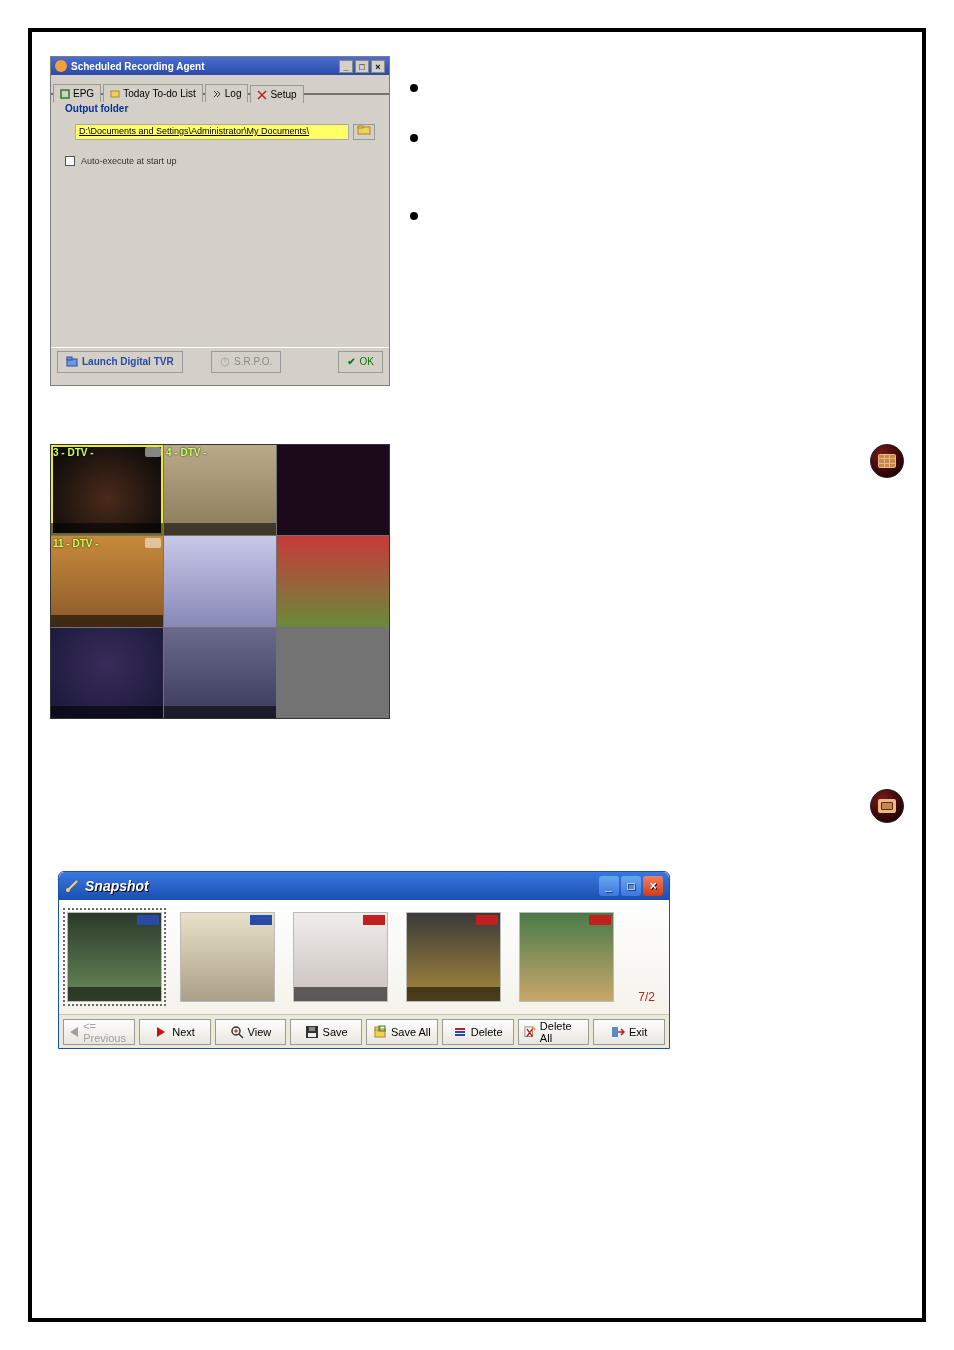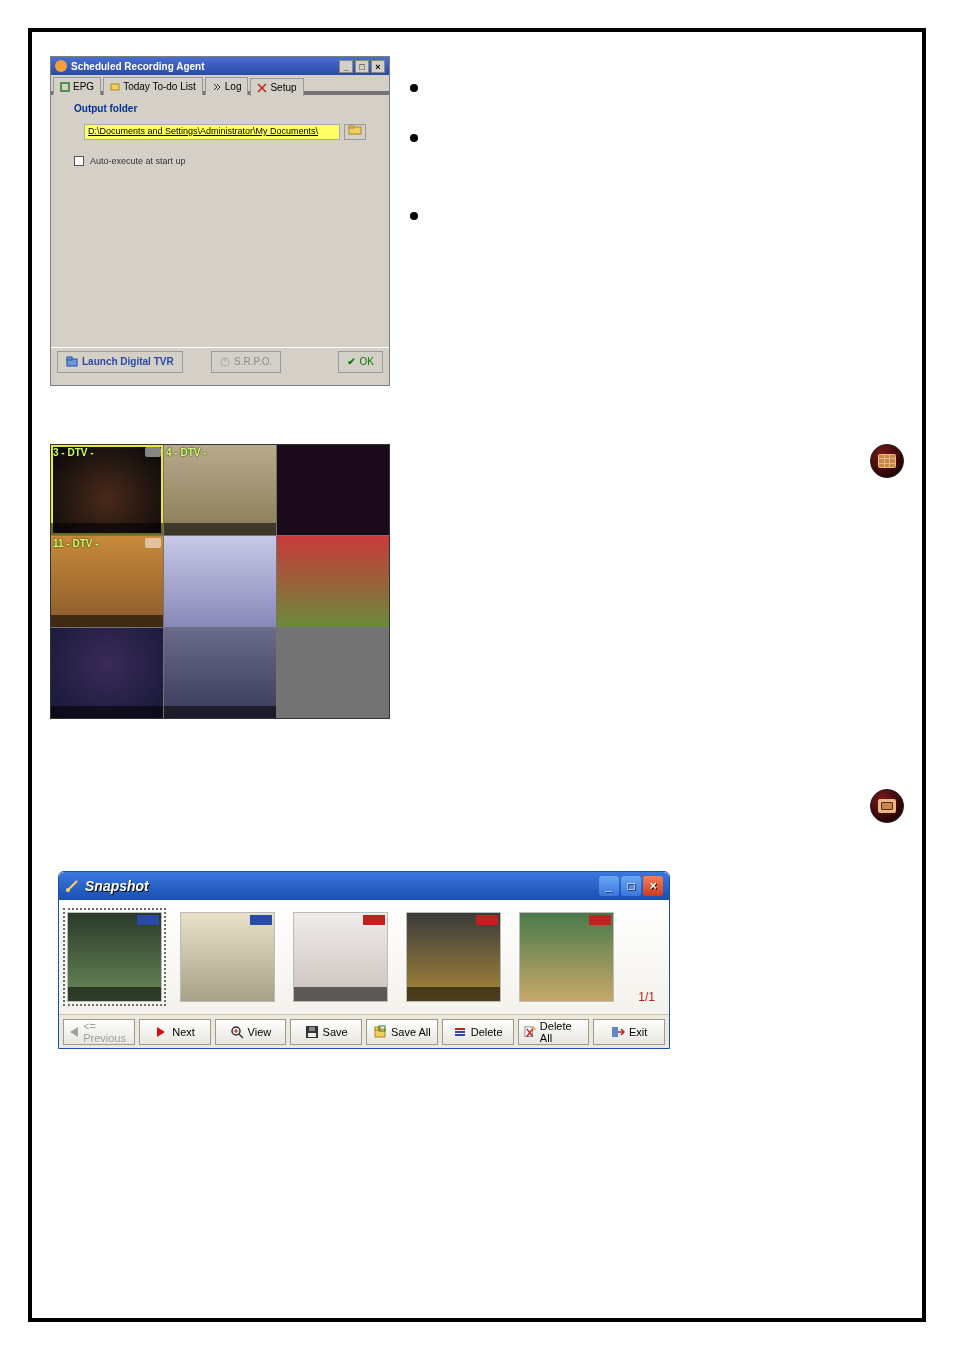--- a/index.html
+++ b/index.html
@@ -6,25 +6,25 @@
   body { margin: 0; background: #fff; font-family: Arial, sans-serif; }
   .page-outer { width: 954px; height: 1350px; margin: 0 auto; padding: 28px; }
   .page { width: 100%; height: 100%; border: 4px solid #000; background: #fff; padding: 24px 18px; position: relative; }
 
   
   .sra-window { width: 340px; height: 330px; border: 1px solid #7e7e7e; background: #d4d0c8; font-family: Tahoma, sans-serif; font-size: 10px; }
   .sra-title { height: 18px; background: linear-gradient(180deg,#4a6ed0,#2a4aa8); display:flex; align-items:center; color:#fff; font-weight:bold; padding:0 4px; }
   .sra-title .ico { width:12px; height:12px; border-radius:50%; background:#f2a03a; margin-right:4px; flex:0 0 auto; }
   .sra-title .win-btns { margin-left:auto; display:flex; gap:2px; }
   .sra-title .wb { width:14px; height:13px; background:#d4d0c8; color:#000; font-size:9px; line-height:13px; text-align:center; border:1px solid #888; }
-  .sra-tabs { height:20px; background:#d4d0c8; display:flex; border-bottom:4px solid #737373; padding-top:2px; }
+  .sra-tabs { height:20px; background:#d4d0c8; display:flex; border-bottom:2px solid #737373; padding-top:9px; }
   .sra-tab { height:18px; padding:2px 6px; font-size:10px; border:1px solid #999; border-bottom:none; background:#d4d0c8; margin-left:2px; display:flex; align-items:center; gap:3px; color:#000; }
   .sra-tab.active { background:#d4d0c8; position:relative; top:1px; }
   .sra-tab .tic { width:10px; height:10px; display:inline-block; }
-  .sra-body { padding:8px 23px; height:252px; }
+  .sra-body { padding:8px 14px; height:252px; }
   .sra-body .lbl { color:#003399; font-weight:bold; font-size:10px; }
   .of-row { display:flex; align-items:center; gap:4px; margin:10px 0 16px 10px; }
   .of-input { flex:1; height:16px; background:#ffff66; border:1px solid #aaa; font-size:9px; padding:1px 3px; color:#000; overflow:hidden; text-overflow:ellipsis; white-space:nowrap;text-decoration:underline; }
   .of-btn { width:22px; height:16px; border:1px solid #999; background:#d4d0c8; font-size:8px; text-align:center; line-height:14px; }
   .cb-row { display:flex; align-items:center; gap:6px; margin:6px 0 6px 0; color:#333; font-size:9px; }
   .cb { width:10px; height:10px; border:1px solid #555; background:#fff; }
   .sra-footer { height:28px; border-top:1px solid #fff; display:flex; align-items:center; padding:0 6px; }
   .sra-fbtn { height:22px; padding:0 8px; border:1px solid #999; background:#d4d0c8; display:flex; align-items:center; gap:4px; font-size:10px; }
   .sra-fbtn.launch { color:#2a4aa8; font-weight:bold; }
   .sra-fbtn.srpo { color:#888; margin-left:auto; margin-right:auto; }
@@ -284,21 +284,21 @@
             <span class="badge"></span>
             <span class="bottombar"></span>
           </div>
           <div class="thumb th-bg4">
             <span class="badge"></span>
             <span class="bottombar"></span>
           </div>
           <div class="thumb th-bg5">
             <span class="badge"></span>
           </div>
-          <div class="page-ind">1/1</div>
+          <div class="page-ind">7/2</div>
         </div>
         <div class="snap-toolbar">
           <div class="sbtn dis">
             <span class="ic">
                 <span class="arrow-left"></span>
               </span>
             <span>&lt;= Previous</span>
           </div>
           <div class="sbtn">
             <span class="ic">

